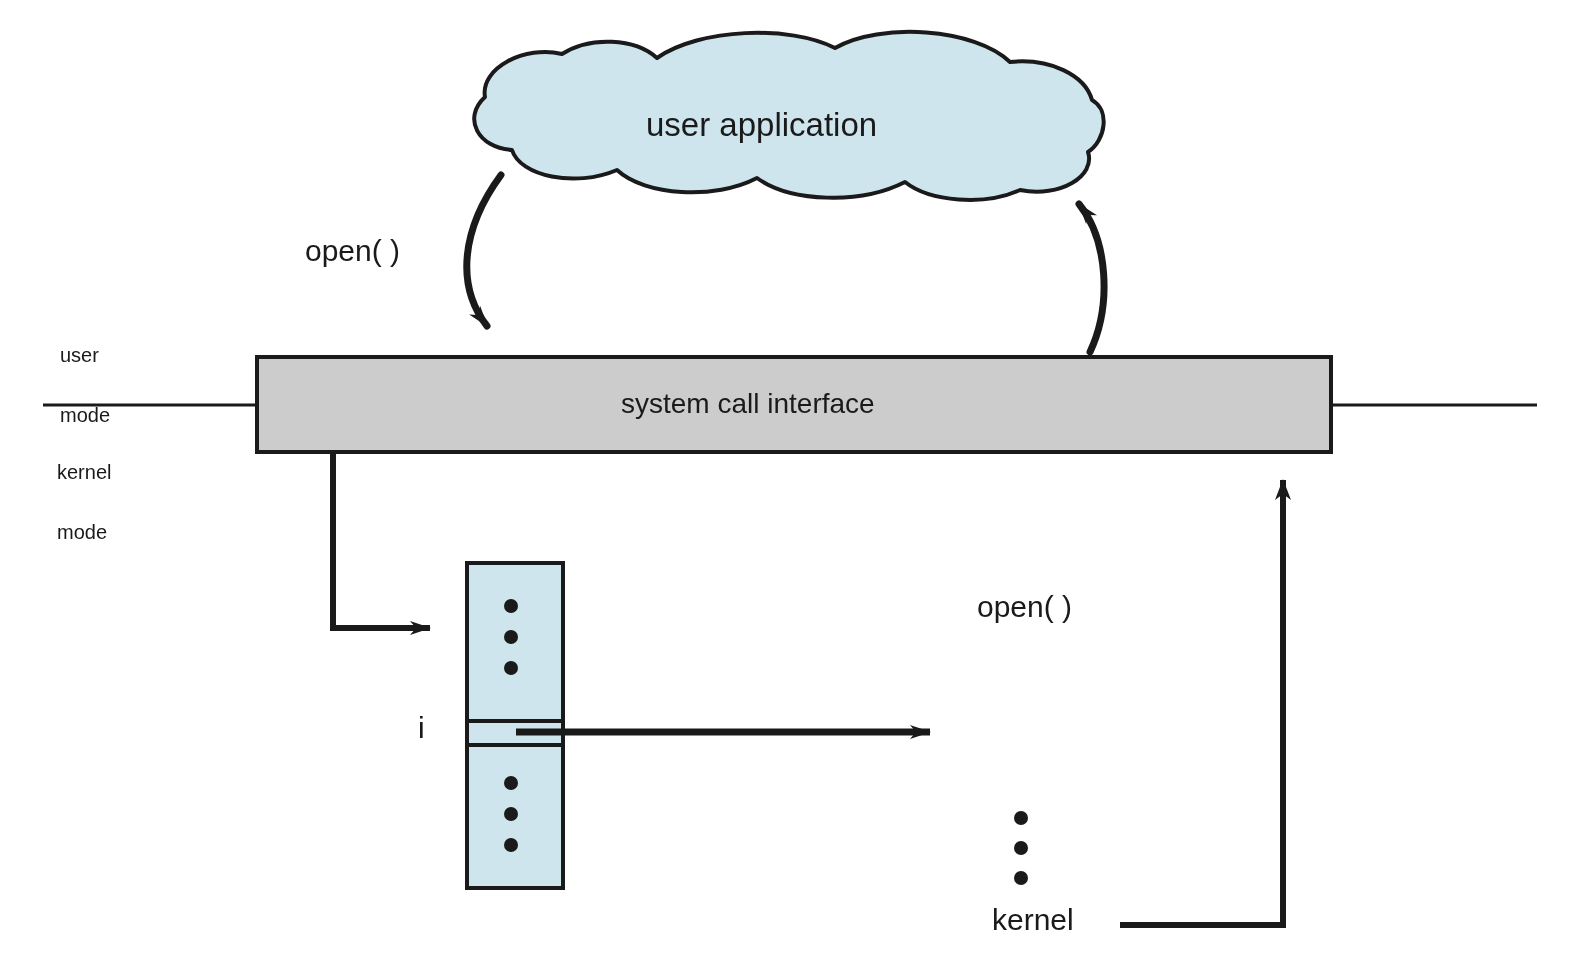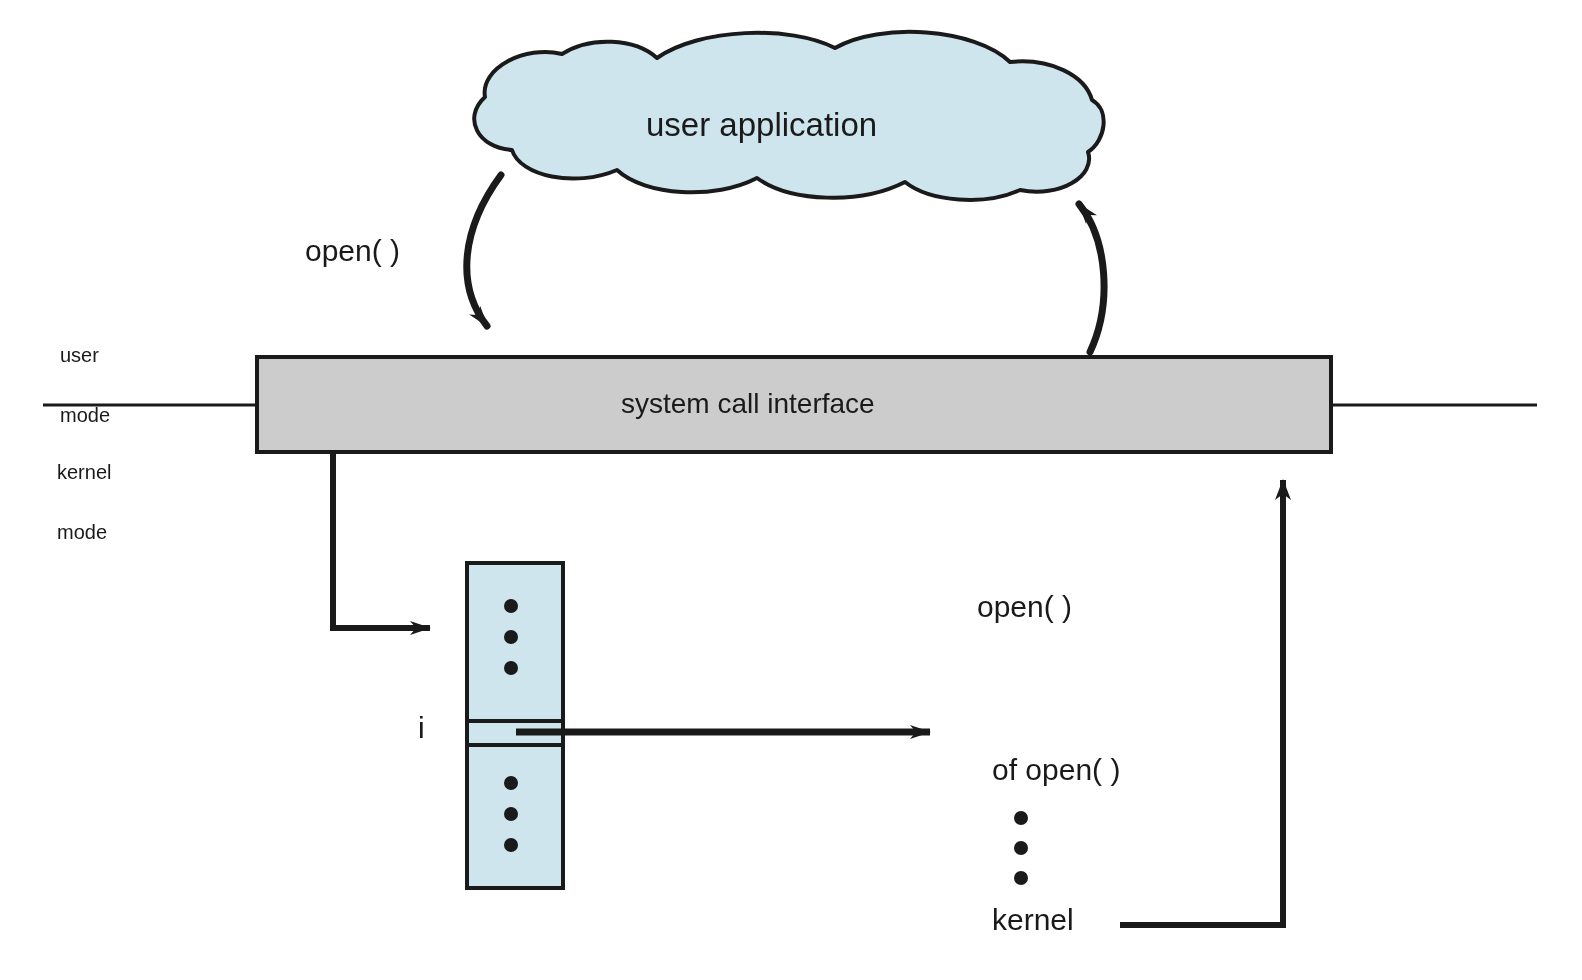--- a/index.html
+++ b/index.html
@@ -154,19 +154,18 @@
   <div class="lbl mode-label kernel-mode-label">
     <div>kernel</div>
     <div>mode</div>
   </div>
 
   <div class="lbl index-label">i</div>
 
   <div class="lbl open-impl-label">open( )</div>
 
   <div class="lbl impl-block">
-    <div>of open( )</div>
     
   </div>
 
   <div class="lbl return-label">kernel</div>
 
 </div>
 
 </body></html>

